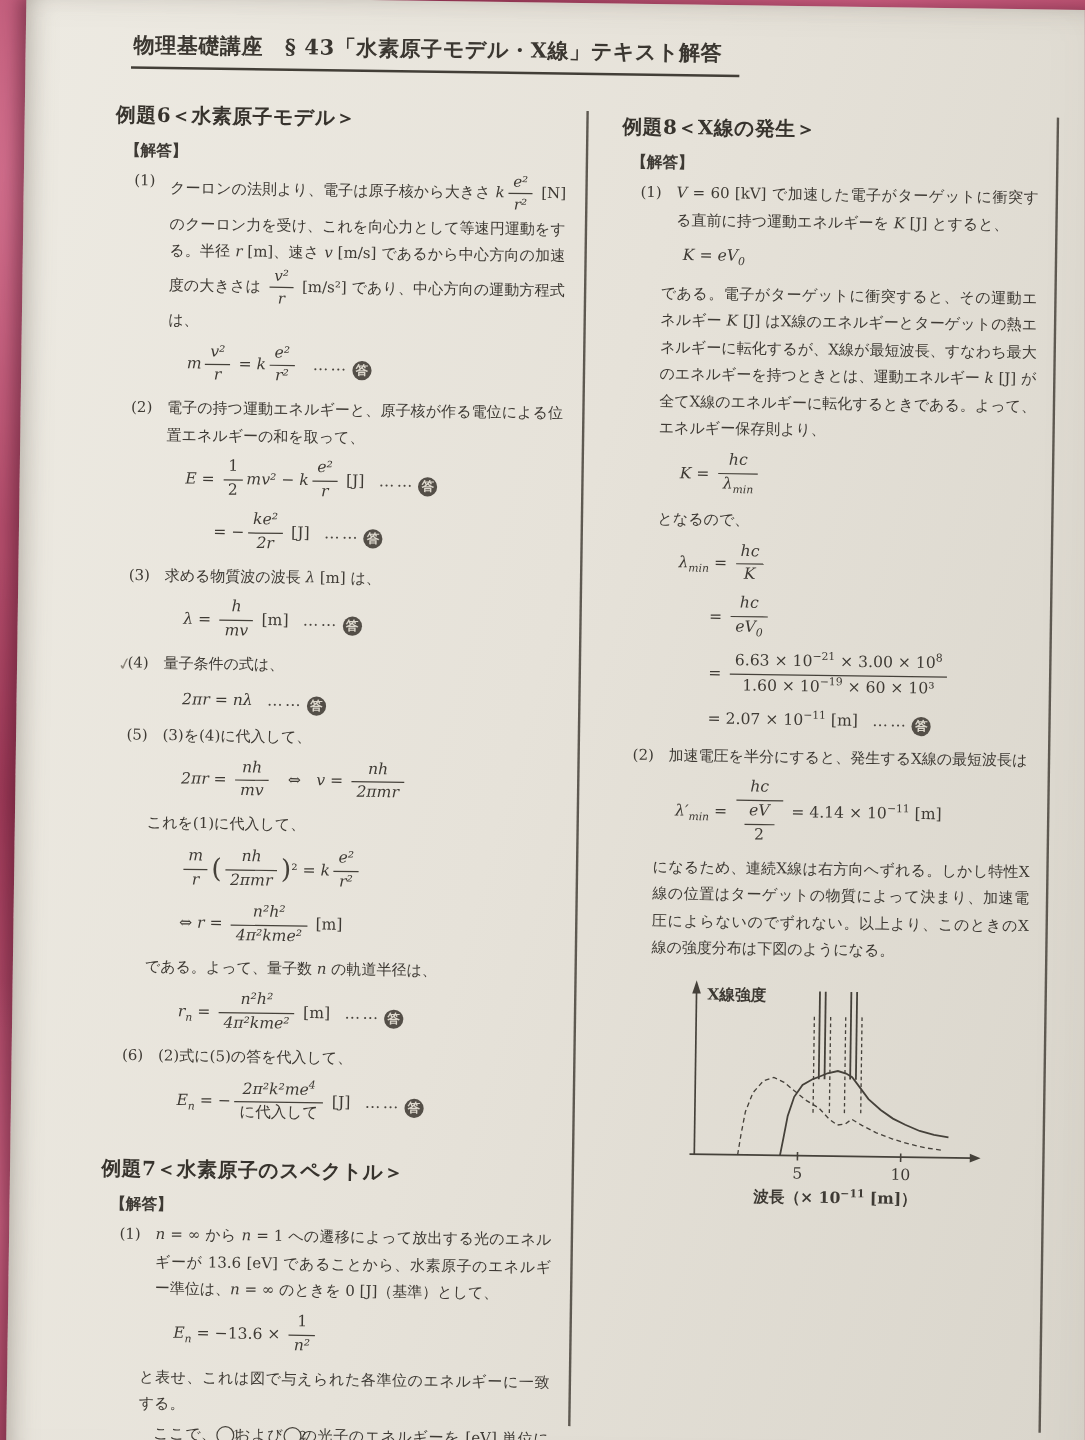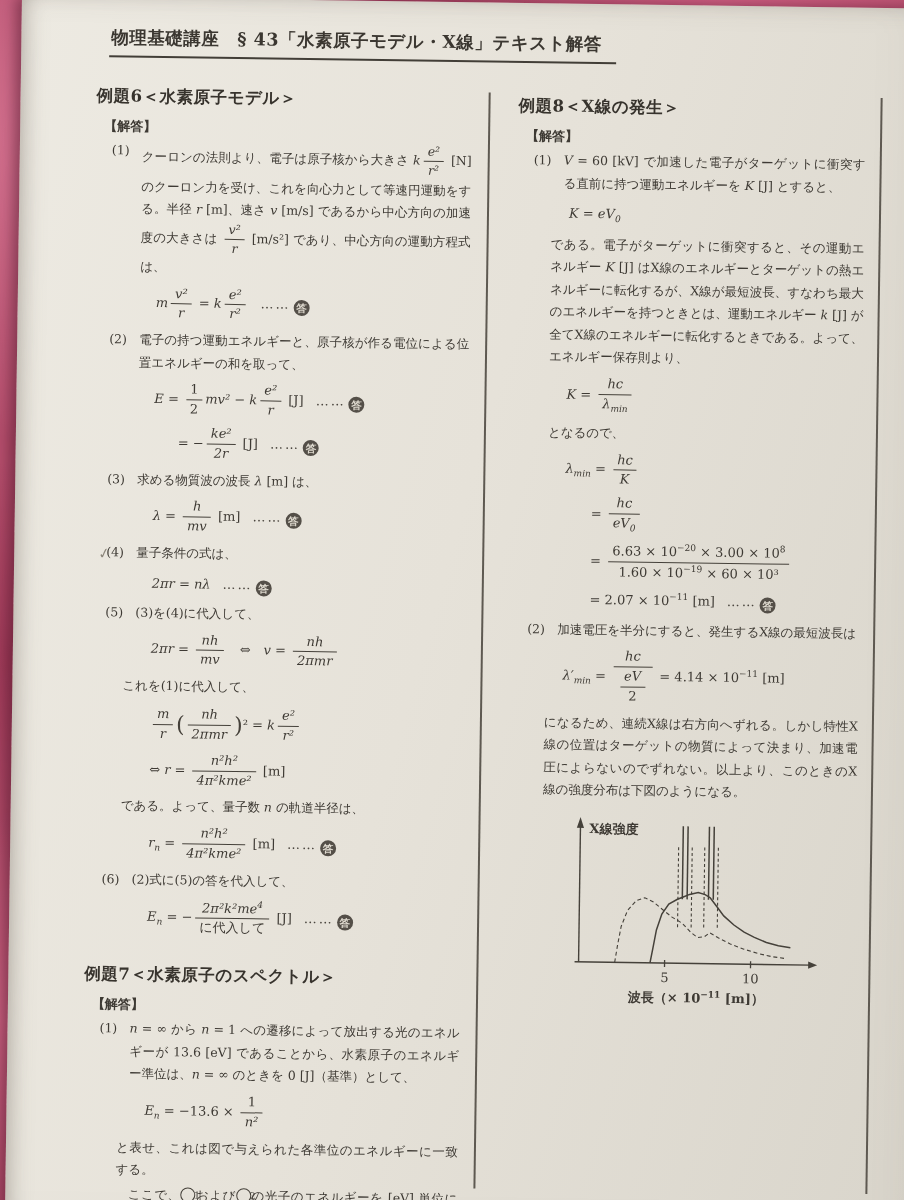--- a/index.html
+++ b/index.html
@@ -95,21 +95,21 @@
   <div class="col col-right" id="col-right">
       <div class="blk h1">例題8＜X線の発生＞</div>
       <div class="blk label">【解答】</div>
       <div class="blk item"><span class="inum">(1)</span><span class="flw"><span class="mv">V</span><span class="tx"> = 60 [kV] で加速した電子がターゲットに衝突する直前に持つ運動エネルギーを </span><span class="mv">K</span><span class="tx"> [J] とすると、</span></span></div>
       <div class="blk eq"><span class="flw"><span class="mv">K</span><span class="tx"> = </span><span class="mv">eV<sub>0</sub></span></span></div>
       <div class="blk p"><span class="flw"><span class="tx">である。電子がターゲットに衝突すると、その運動エネルギー </span><span class="mv">K</span><span class="tx"> [J] はX線のエネルギーとターゲットの熱エネルギーに転化するが、X線が最短波長、すなわち最大のエネルギーを持つときとは、運動エネルギー </span><span class="mv">k</span><span class="tx"> [J] が全てX線のエネルギーに転化するときである。よって、エネルギー保存則より、</span></span></div>
       <div class="blk eq"><span class="flw"><span class="mv">K</span><span class="tx"> = </span><span class="frac"><span class="fnum"><span class="mv">hc</span></span><span class="fden"><span class="mv">λ<sub>min</sub></span></span></span></span></div>
       <div class="blk p"><span class="flw"><span class="tx">となるので、</span></span></div>
       <div class="blk eq"><span class="flw"><span class="mv">λ<sub>min</sub></span><span class="tx"> = </span><span class="frac"><span class="fnum"><span class="mv">hc</span></span><span class="fden"><span class="mv">K</span></span></span></span></div>
       <div class="blk eq ind1"><span class="flw"><span class="tx">= </span><span class="frac"><span class="fnum"><span class="mv">hc</span></span><span class="fden"><span class="mv">eV<sub>0</sub></span></span></span></span></div>
-      <div class="blk eq ind1"><span class="flw"><span class="tx">= </span><span class="frac"><span class="fnum"><span class="tx">6.63 × 10<sup>−20</sup></span><span class="tx"> × 3.00 × 10<sup>8</sup></span></span><span class="fden"><span class="tx">1.60 × 10<sup>−19</sup></span><span class="tx"> × 60 × 10³</span></span></span></span></div>
+      <div class="blk eq ind1"><span class="flw"><span class="tx">= </span><span class="frac"><span class="fnum"><span class="tx">6.63 × 10<sup>−21</sup></span><span class="tx"> × 3.00 × 10<sup>8</sup></span></span><span class="fden"><span class="tx">1.60 × 10<sup>−19</sup></span><span class="tx"> × 60 × 10³</span></span></span></span></div>
       <div class="blk eq ind1"><span class="flw"><span class="tx">= </span><span class="tx">2.07 × 10<sup>−11</sup></span><span class="tx"> [m]</span><span class="dots">……</span><span class="ansmark">答</span></span></div>
       <div class="blk item"><span class="inum">(2)</span><span class="flw"><span class="tx">加速電圧を半分にすると、発生するX線の最短波長は</span></span></div>
       <div class="blk eq"><span class="flw"><span class="mv">λ′<sub>min</sub></span><span class="tx"> = </span><span class="frac"><span class="fnum"><span class="mv">hc</span></span><span class="fden"><span class="frac"><span class="fnum"><span class="mv">eV</span></span><span class="fden"><span class="tx">2</span></span></span></span></span><span class="tx"> = </span><span class="tx">4.14 × 10<sup>−11</sup></span><span class="tx"> [m]</span></span></div>
       <div class="blk p"><span class="flw"><span class="tx">になるため、連続X線は右方向へずれる。しかし特性X線の位置はターゲットの物質によって決まり、加速電圧によらないのでずれない。以上より、このときのX線の強度分布は下図のようになる。</span></span></div>
       <div class="graph-wrap"><svg width="300" height="205">
           <line x1="28" y1="150" x2="28" y2="14" stroke="#45413a" stroke-width="1.4"></line>
           <polygon points="24.4,16 31.6,16 28,5" fill="#45413a"></polygon>
           <line x1="24" y1="150" x2="259.6" y2="150" stroke="#45413a" stroke-width="1.4"></line>
           <polygon points="257.6,146.4 257.6,153.6 266.6,150" fill="#45413a"></polygon>
           <line x1="114" y1="147" x2="114" y2="154" stroke="#45413a" stroke-width="1.3"></line>

